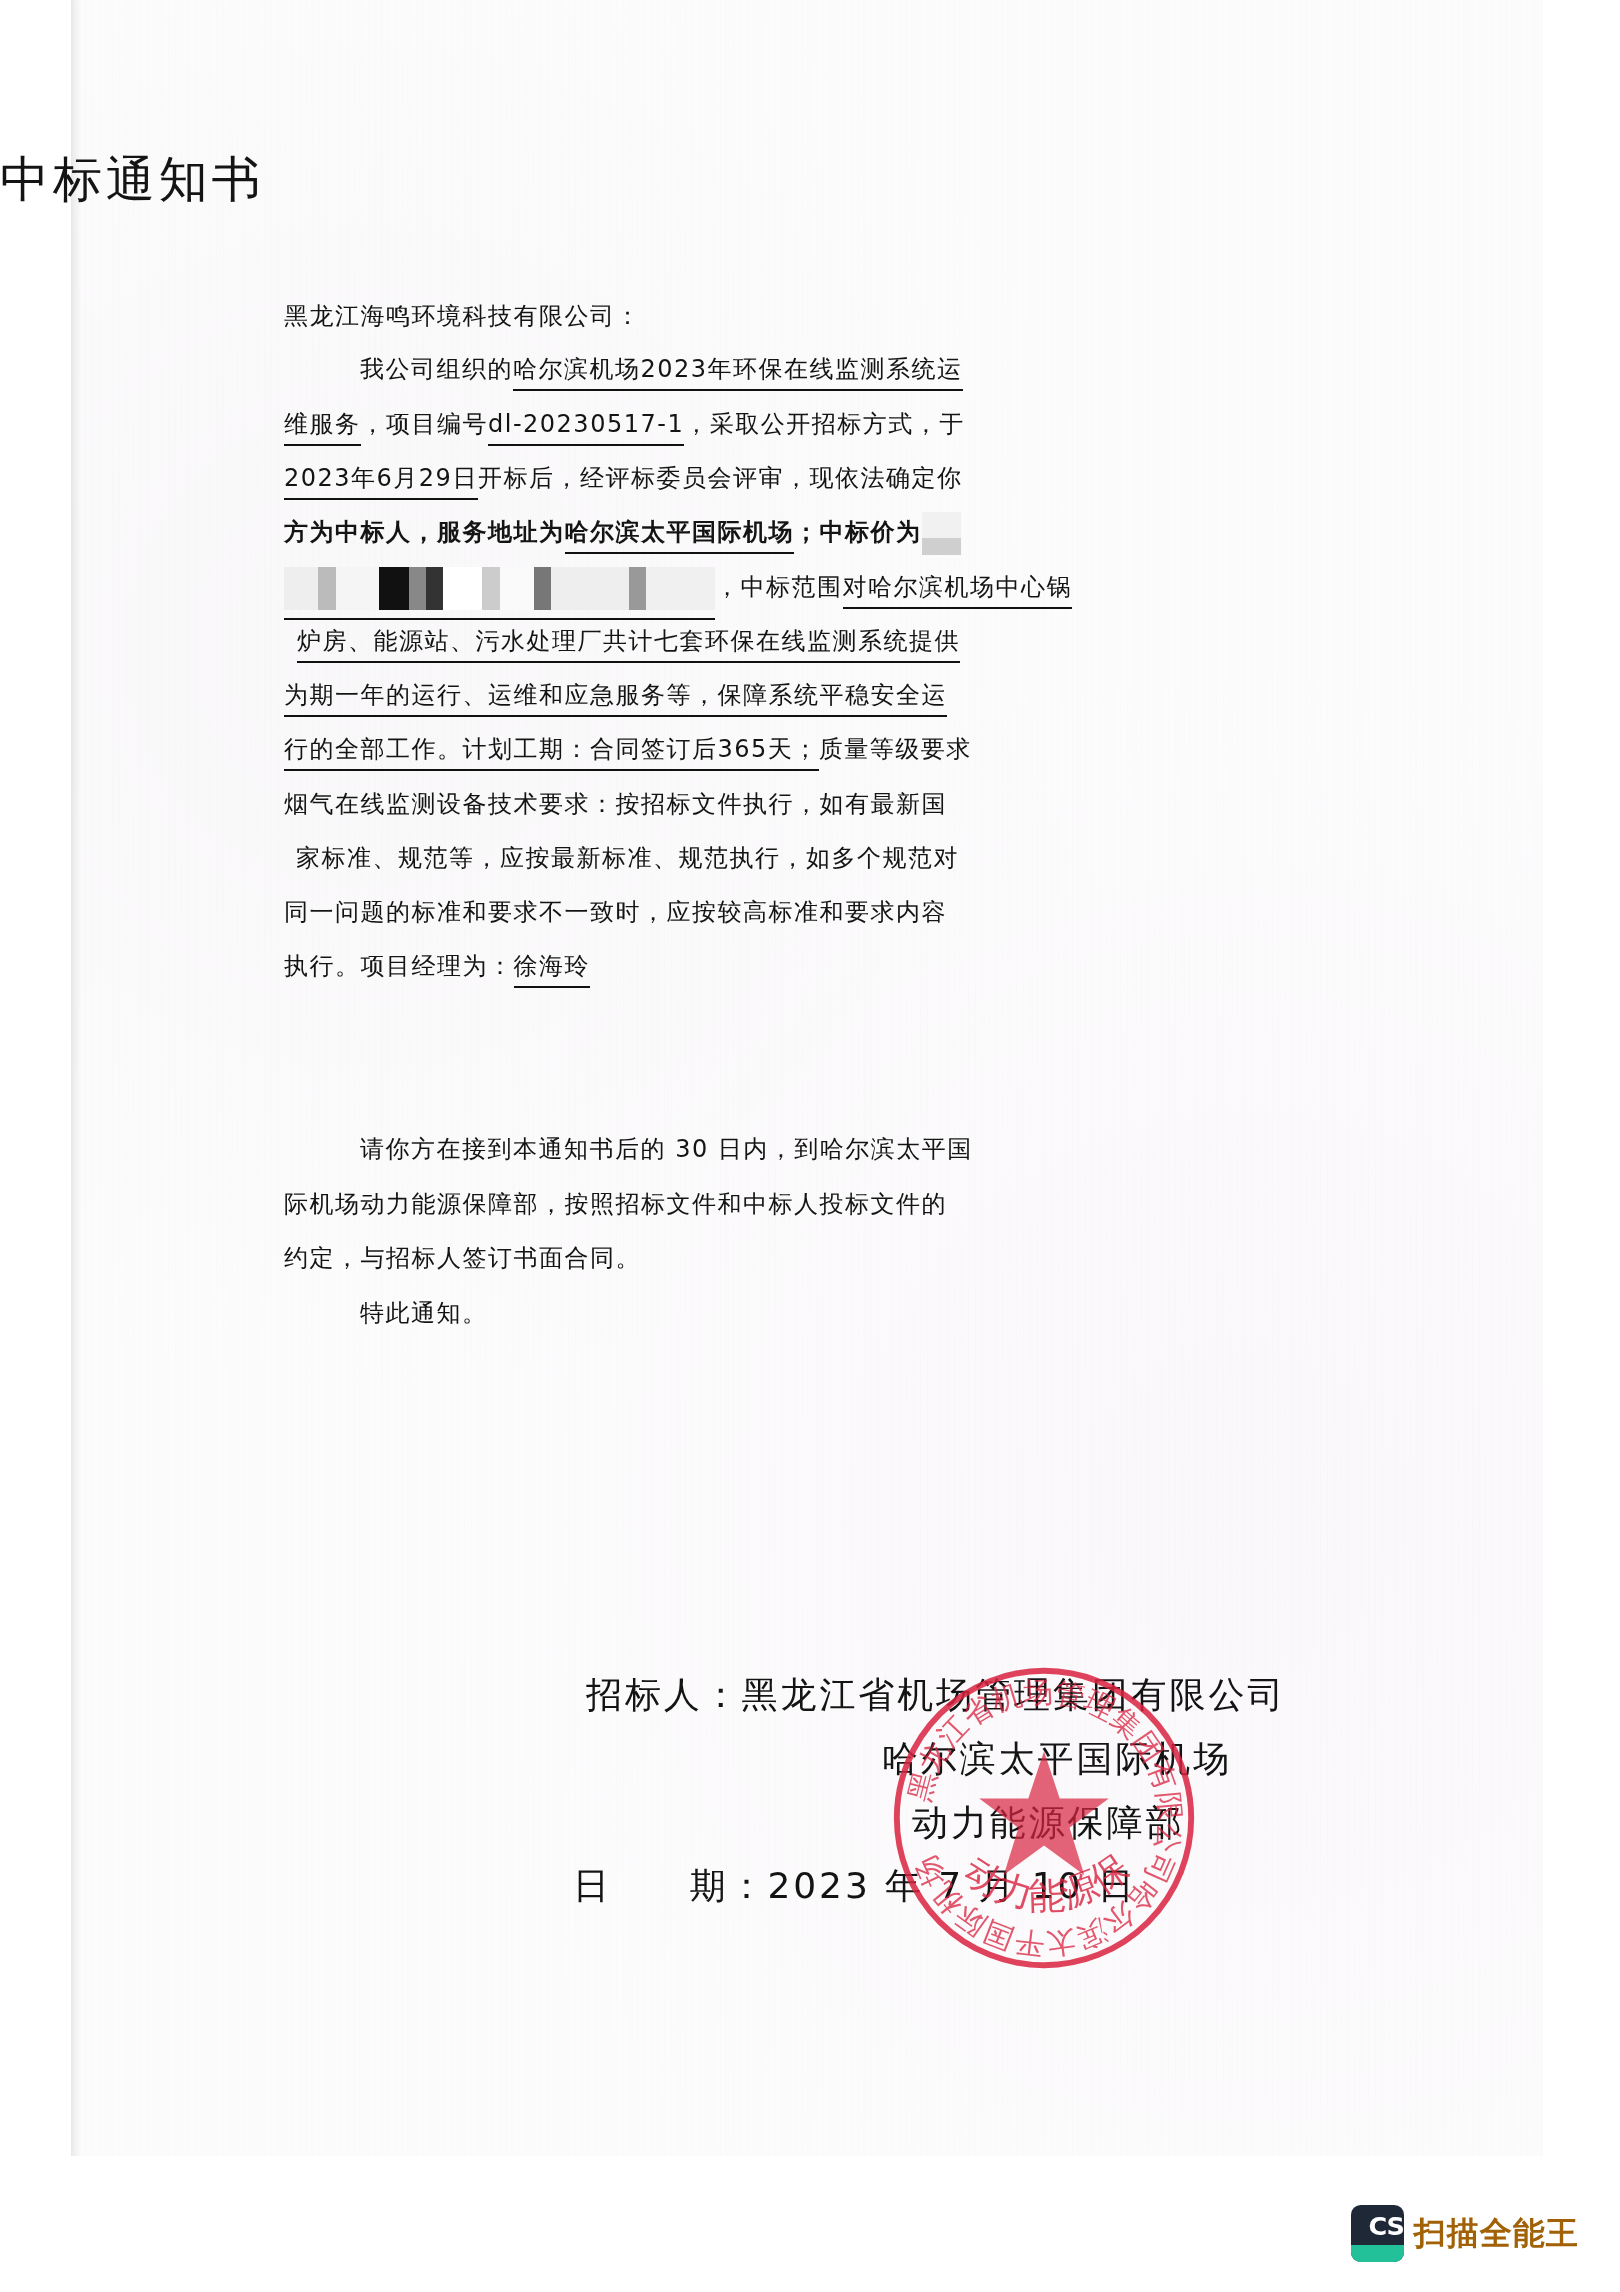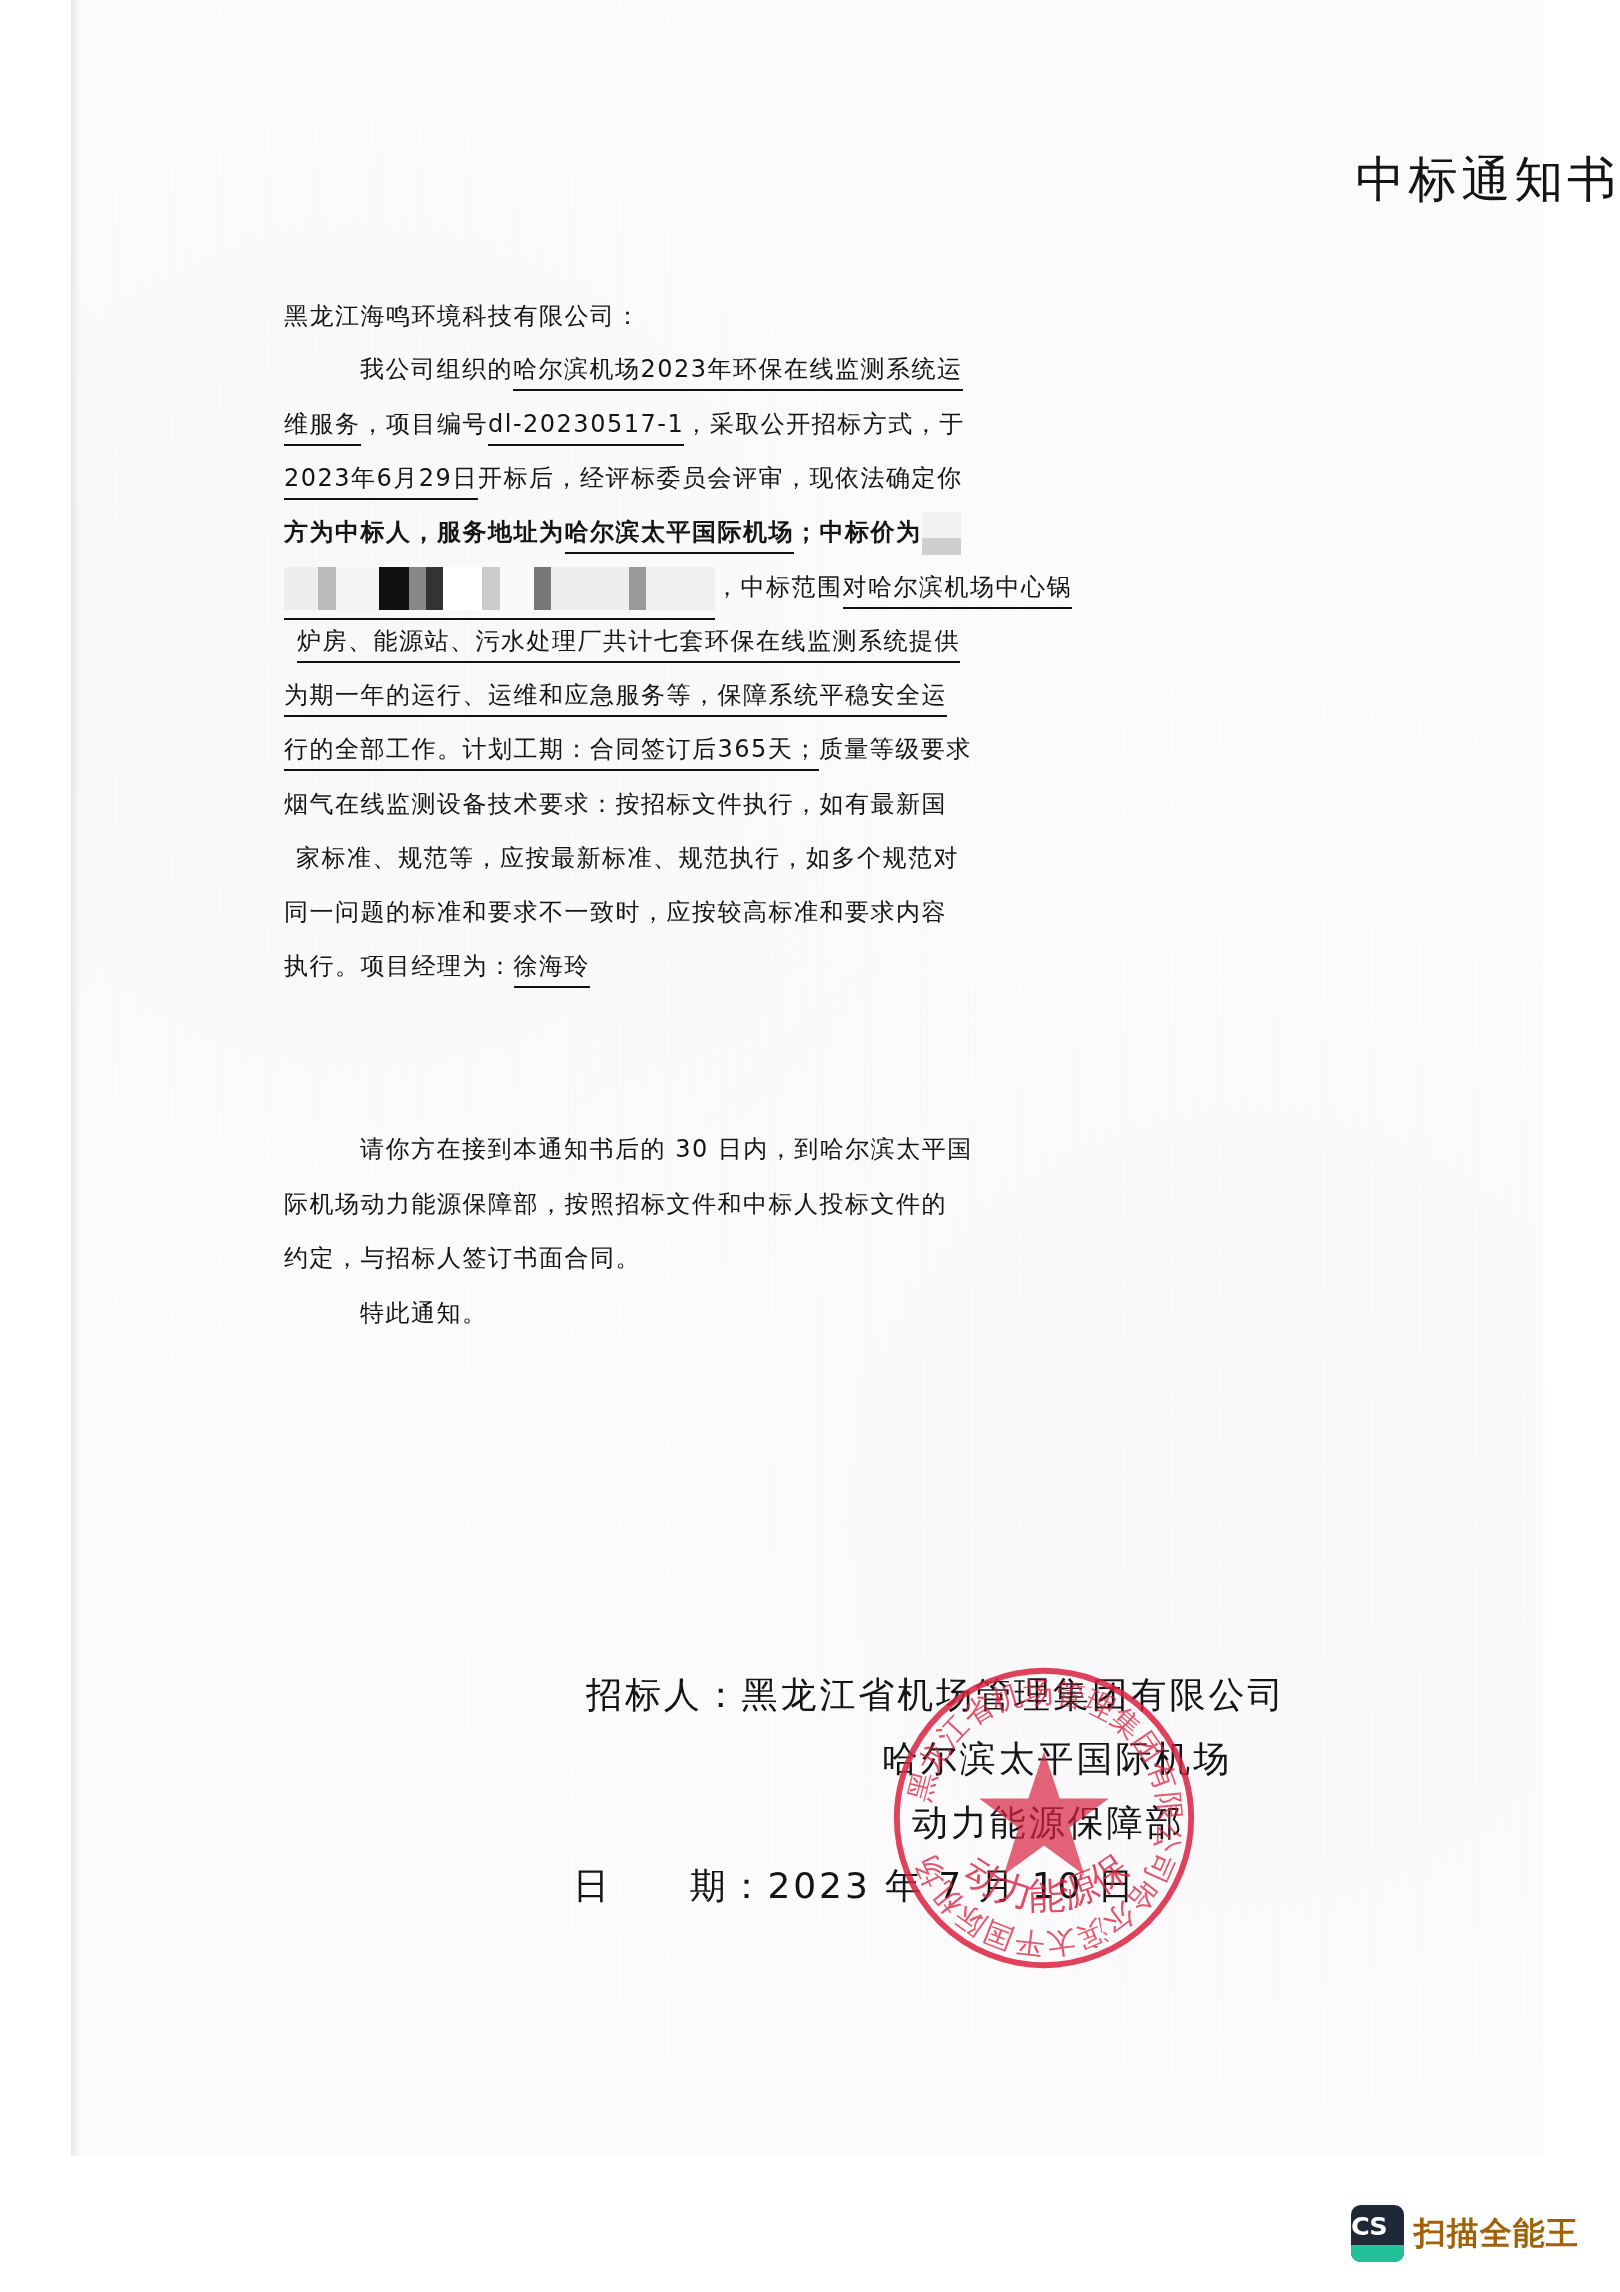--- a/index.html
+++ b/index.html
@@ -16,21 +16,21 @@
       radial-gradient(circle at 20% 30%, rgba(180,170,180,0.05) 0, transparent 40%),
       radial-gradient(circle at 80% 70%, rgba(200,180,200,0.06) 0, transparent 45%),
       repeating-linear-gradient(90deg, rgba(150,150,160,0.025) 0 1px, transparent 1px 6.9px);
   }
   .paper-edge-left {
     position: absolute; left: 0; top: 0; width: 9.8px; height: 100%;
     background: linear-gradient(90deg, rgba(190,200,195,0.35), transparent);
   }
   .title {
     position: absolute; left: 0; width: 1620px; top: 147px;
-    text-align: right; font-size: 49px; letter-spacing: 3.9px; font-weight: 500;
+    text-align: left; font-size: 49px; letter-spacing: 3.9px; font-weight: 500;
   }
   .line {
     position: absolute; left: 284px; font-size: 24px; white-space: nowrap;
     letter-spacing: 1.5px; line-height: 49px;
   }
   .u { border-bottom: 2.9px solid #111; padding-bottom: 6px; }
   .redact {
     display: inline-block; vertical-align: middle; height: 43px;
     background:
       linear-gradient(90deg,
@@ -49,21 +49,21 @@
     position: absolute; left: 887px; top: 1661px; width: 314px; height: 314px;
     pointer-events: none;
   }
   .watermark {
     position: absolute; left: 1351px; top: 2205px; height: 57px;
     display: flex; align-items: center; gap: 9.8px;
   }
   .cs-logo {
     width: 53px; height: 57px; border-radius: 9.8px; overflow: hidden;
     background: #1e2836; position: relative;
-    display: flex; align-items: flex-start; justify-content: flex-start;
+    display: flex; align-items: flex-start; justify-content: flex-end;
   }
   .cs-logo .cs-text {
     color: #fff; font-weight: 700; font-size: 25.5px; margin-top: 5.9px;
     font-family: "DejaVu Sans", sans-serif; letter-spacing: -1px;
   }
   .cs-logo .cs-band {
     position: absolute; left: 0; bottom: 0; width: 100%; height: 16.7px; background: #22c19a;
   }
   .wm-text {
     font-size: 32px; color: #a16207; font-weight: 600; letter-spacing: 1px;

